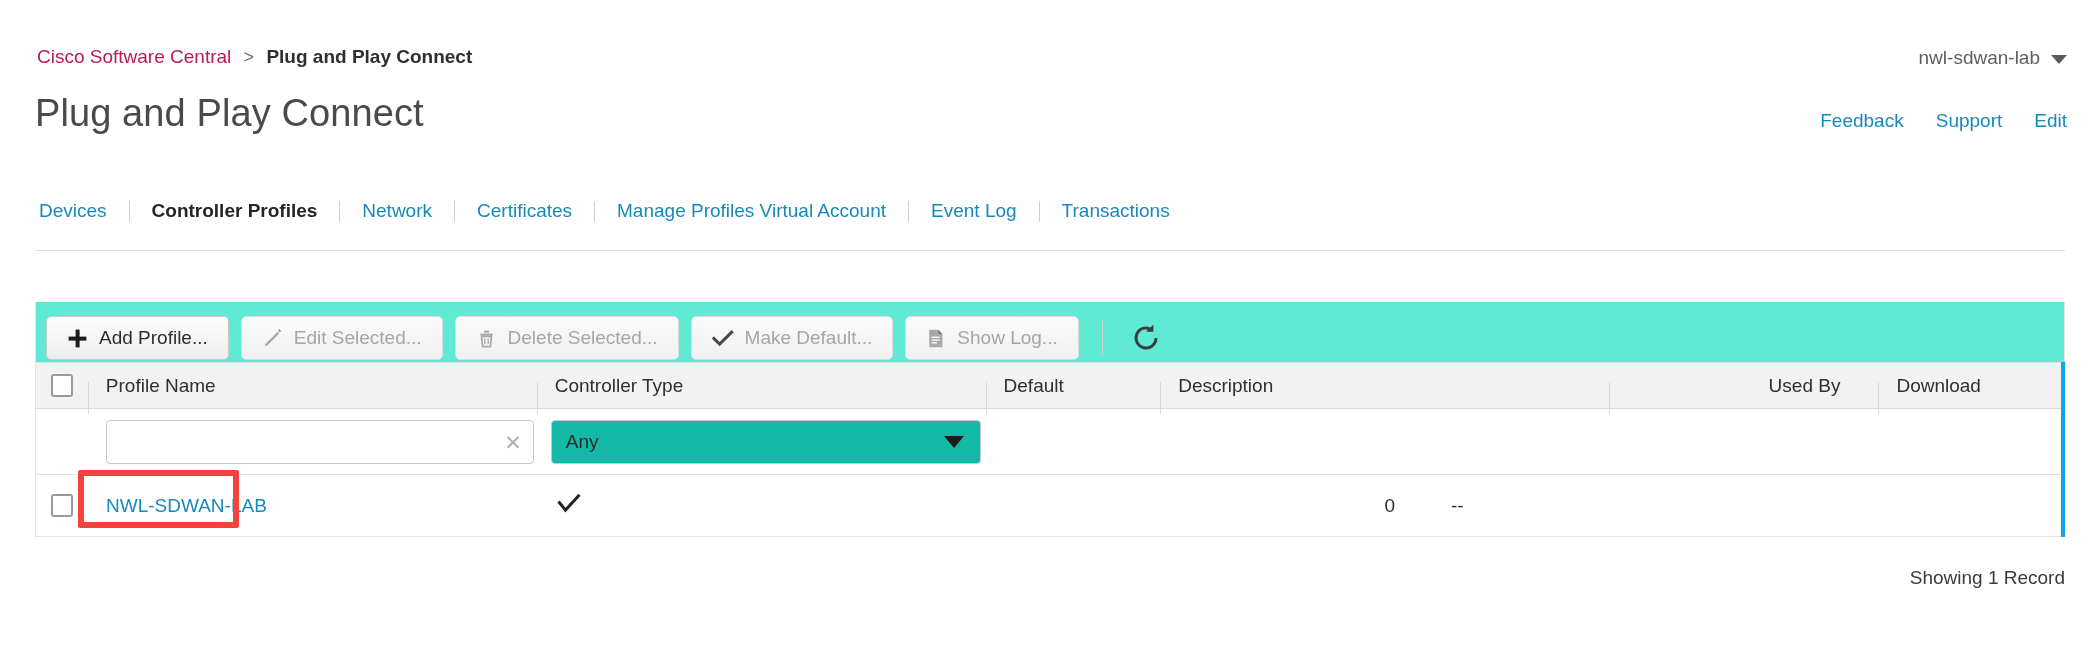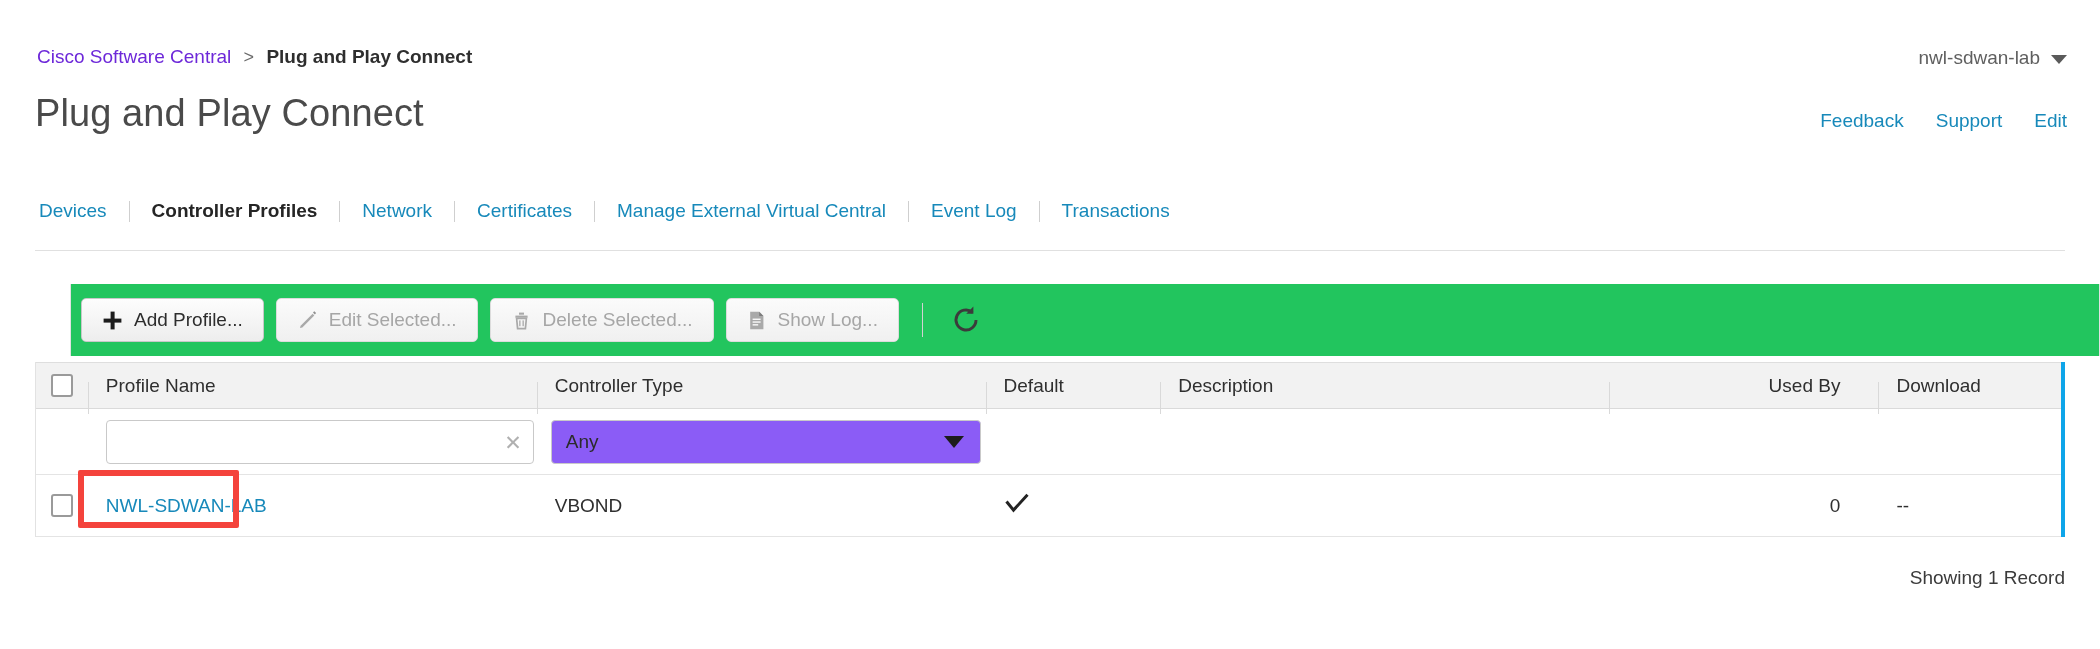--- a/index.html
+++ b/index.html
@@ -15,21 +15,21 @@
 
   .page { position: relative; width: 2100px; height: 649px; }
 
   
   .breadcrumb {
     position: absolute;
     left: 37px; top: 46px;
     font-size: 19px;
     white-space: nowrap;
   }
-  .crumb-link { color: #6d28d9; cursor: pointer; }
+  .crumb-link { color: #be185d; cursor: pointer; }
   .crumb-sep { color: #6b6b6b; margin: 0 7px; font-size: 18px; }
   .crumb-current { color: #2e2e2e; font-weight: bold; }
 
   .page-title {
     position: absolute;
     left: 35px; top: 92px;
     font-size: 38px;
     font-weight: 400;
     color: #4a4a4a;
     letter-spacing: 0.1px;
@@ -85,31 +85,30 @@
     position: absolute;
     left: 35px; top: 250px;
     width: 2030px;
     height: 1px;
     background: #e0e0e0;
   }
 
   
   .toolbar {
     position: absolute;
-    left: 35px; top: 284px;
+    left: 35px; top: 302px;
     width: 2030px;
     height: 72px;
-    background: #22c55e;
+    background: #5eead4;
     border-left: 1px solid #e2e2e2;
     border-right: 1px solid #e2e2e2;
     display: flex;
     align-items: center;
     padding-left: 10px;
     gap: 12px;
-    margin-left: 35px;
   }
   .tb-btn {
     height: 44px;
     padding: 0 20px;
     border: 1px solid #c8c8c8;
     border-radius: 5px;
     background: linear-gradient(to bottom, #fdfdfd 0%, #ededed 100%);
     font-size: 19px;
     color: #2d2d2d;
     display: flex;
@@ -210,21 +209,21 @@
     cursor: pointer;
     line-height: 1;
   }
   .select-wrap {
     position: relative;
     width: 430px;
     height: 44px;
     margin-left: 14px;
     border: 1px solid #c9c9c9;
     border-radius: 4px;
-    background: #8b5cf6;
+    background: #14b8a6;
     display: flex;
     align-items: center;
     padding: 0 14px;
     font-size: 19px;
     color: #2b2b2b;
     cursor: pointer;
   }
   .select-caret {
     position: absolute;
     right: 16px; top: 50%;
@@ -291,21 +290,21 @@
 
   <div class="nav-tabs">
     <span class="nav-tab">Devices</span>
     <span class="nav-divider"></span>
     <span class="nav-tab active">Controller Profiles</span>
     <span class="nav-divider"></span>
     <span class="nav-tab">Network</span>
     <span class="nav-divider"></span>
     <span class="nav-tab">Certificates</span>
     <span class="nav-divider"></span>
-    <span class="nav-tab">Manage External Virtual Central</span>
+    <span class="nav-tab">Manage Profiles Virtual Account</span>
     <span class="nav-divider"></span>
     <span class="nav-tab">Event Log</span>
     <span class="nav-divider"></span>
     <span class="nav-tab">Transactions</span>
   </div>
   <div class="nav-underline"></div>
 
   <div class="toolbar">
 
     <div class="tb-btn">
@@ -334,20 +333,28 @@
           <rect x="4.4" y="5.6" width="12.2" height="2.1" fill="#a9a9a9"></rect>
           <rect x="8" y="2.6" width="5" height="2.1" fill="#a9a9a9"></rect>
           <path d="M5.6 8.4h9.8l-1 10.2H6.6z" fill="none" stroke="#a9a9a9" stroke-width="1.7"></path>
           <rect x="8.2" y="10.4" width="1.3" height="5.8" fill="#a9a9a9"></rect>
           <rect x="11.5" y="10.4" width="1.3" height="5.8" fill="#a9a9a9"></rect>
         </svg>
       </span>
       <span>Delete Selected...</span>
     </div>
 
+    <div class="tb-btn disabled">
+      <span class="tb-ico">
+        <svg width="22" height="21" viewBox="0 0 22 21">
+            <path d="M2 10.5l5.6 5.6L19.6 4.2" fill="none" stroke="#4a4a4a" stroke-width="3.1" stroke-linecap="square"></path>
+          </svg>
+      </span>
+      <span>Make Default...</span>
+    </div>
 
     <div class="tb-btn disabled">
       <span class="tb-ico">
         <svg width="20" height="21" viewBox="0 0 20 21">
           <path d="M3.2 1.8h9l4.2 4.2v13.2H3.2z" fill="#a9a9a9"></path>
           <path d="M12.2 1.8l4.2 4.2h-4.2z" fill="#7d7d7d"></path>
           <rect x="5.6" y="8.6" width="8" height="1.3" fill="#ffffff"></rect>
           <rect x="5.6" y="11.4" width="8" height="1.3" fill="#ffffff"></rect>
           <rect x="5.6" y="14.2" width="5.6" height="1.3" fill="#ffffff"></rect>
         </svg>
@@ -401,21 +408,20 @@
       <div class="c-down"></div>
     </div>
 
     <div class="grid-row">
       <div class="cell c-check">
         <span class="chk"></span>
       </div>
       <div class="c-name">
         <span class="profile-link">NWL-SDWAN-LAB</span>
       </div>
-      <div class="c-type">VBOND</div>
       <div class="c-def">
         <span class="check-mark">
           <svg width="26" height="22" viewBox="0 0 26 22">
               <path d="M2.5 9.5l7 8.6L23.5 2.8" fill="none" stroke="#232323" stroke-width="3" stroke-linecap="butt"></path>
             </svg>
         </span>
       </div>
       <div class="c-desc"></div>
       <div class="c-used">0</div>
       <div class="c-down">--</div>

